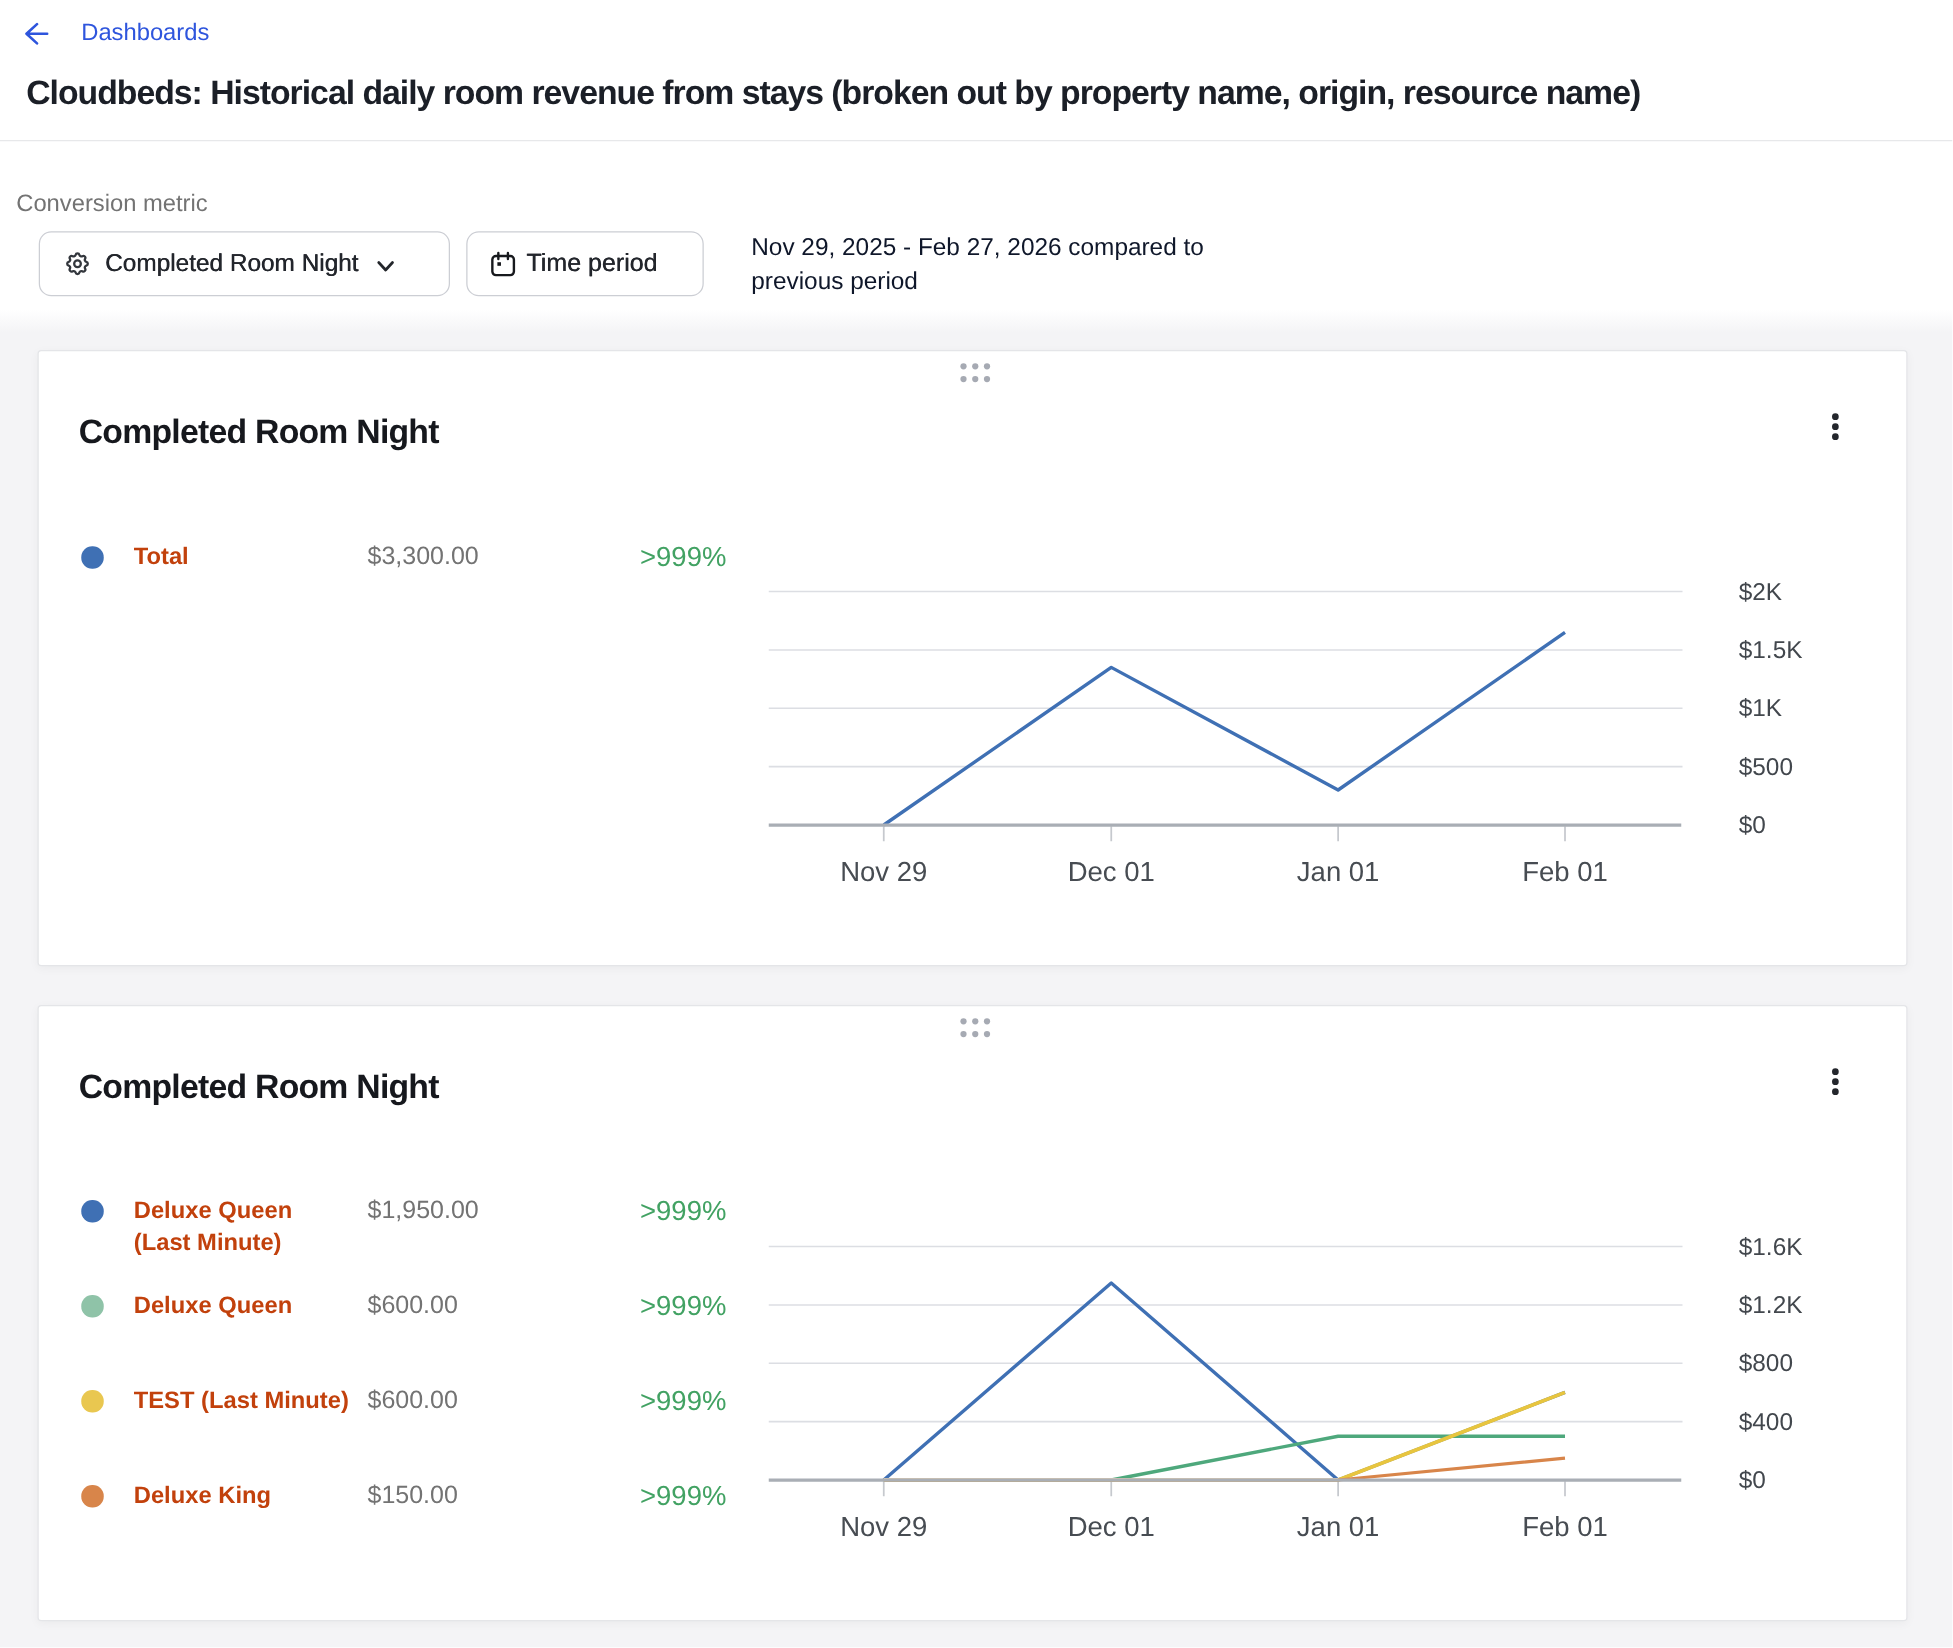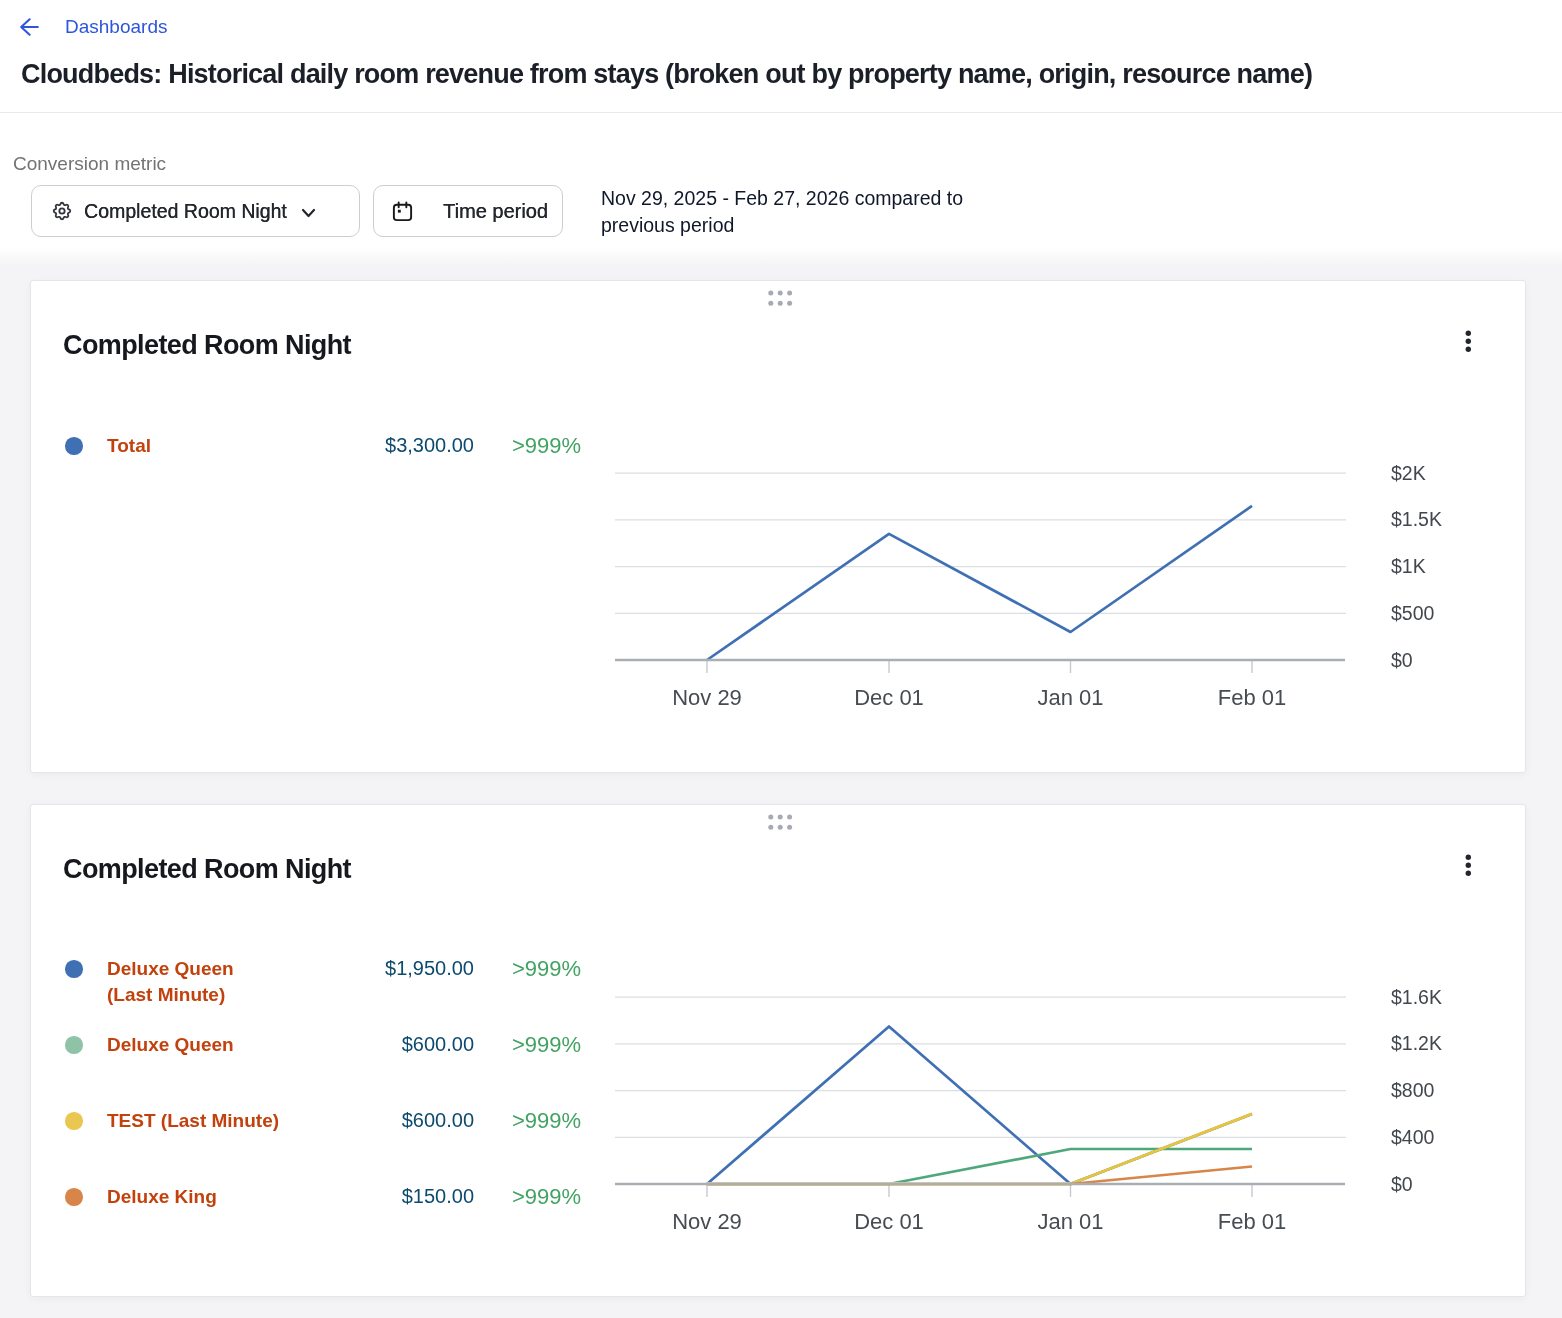--- a/index.html
+++ b/index.html
@@ -14,21 +14,21 @@
   .btn2 { left:373px; width:190px; padding-left:17px; }
   .datetxt { left:577px; top:185px; font-size:19.5px; line-height:27px; color:#0f172a; width:400px;margin-left:24px; }
   .greybg { left:0; top:248px; width:1562px; height:1070px; background:linear-gradient(#fff, #f4f4f6 18px); }
   .card { left:30px; width:1496px; height:493px; background:#fff; border:1px solid #e4e5e8; border-radius:3px; box-shadow:0 2px 8px rgba(0,0,0,0.04); }
   .card1 { top:280px; }
   .card2 { top:804px; }
   .ctitle { left:32px; top:49px; font-size:27px; font-weight:700; letter-spacing:-0.6px; color:#16181d; position:absolute; }
   .lrow { position:absolute; }
   .ldot { position:absolute; width:17.5px; height:17.5px; border-radius:50%; left:34px; }
   .lname { position:absolute; left:76px; font-size:19px; font-weight:700; color:#c2410c; line-height:26px; white-space:nowrap; }
-  .lval { position:absolute; width:180px; text-align:right; left:263px; font-size:20px; color:#0c4a6e; }
+  .lval { position:absolute; width:180px; text-align:left; left:263px; font-size:20px; color:#737373; }
   .lpct { position:absolute; left:481px; font-size:22px; font-weight:400; color:#42a263; }
   .csvg { position:absolute; left:0; top:0; }
 </style>
 </head>
 <body>
 <div class="abs greybg"></div>
 
 <div class="abs backlink">
   <svg width="19" height="20" viewBox="0 0 19 20">
       <path d="M9.6 2.3 L1.2 10 L9.6 17.7 M1.2 10 H17.8" stroke="#2e55dd" stroke-width="2.1" fill="none" stroke-linecap="round" stroke-linejoin="round"></path>
@@ -50,21 +50,21 @@
       <path d="M2 2 L7.5 8 L13 2" stroke="#23262b" stroke-width="2.2" fill="none" stroke-linecap="round" stroke-linejoin="round"></path>
     </svg>
 </div>
 
 <div class="abs btn btn2">
   <svg width="23" height="23" viewBox="0 0 24 24" fill="none" stroke="#17191d" stroke-width="2" stroke-linecap="round" stroke-linejoin="round">
       <rect x="3" y="5" width="18" height="16" rx="3"></rect>
       <path d="M8 2.5v5M16 2.5v5"></path>
       <rect x="7.2" y="10.2" width="3" height="3" fill="#17191d" stroke="none"></rect>
     </svg>
-  <span style="margin-left:29px;">Time period</span>
+  <span style="margin-left:7px;">Time period</span>
 </div>
 
 <div class="abs datetxt">Nov 29, 2025 - Feb 27, 2026 compared to<br>previous period</div>
 
 <div class="abs card card1">
   <svg class="csvg" width="1496" height="493" viewBox="0 0 1496 493">
 
     <g fill="#a6aab3">
       <circle cx="739.8" cy="12" r="2.5"></circle>
         <circle cx="749.2" cy="12" r="2.5"></circle>

